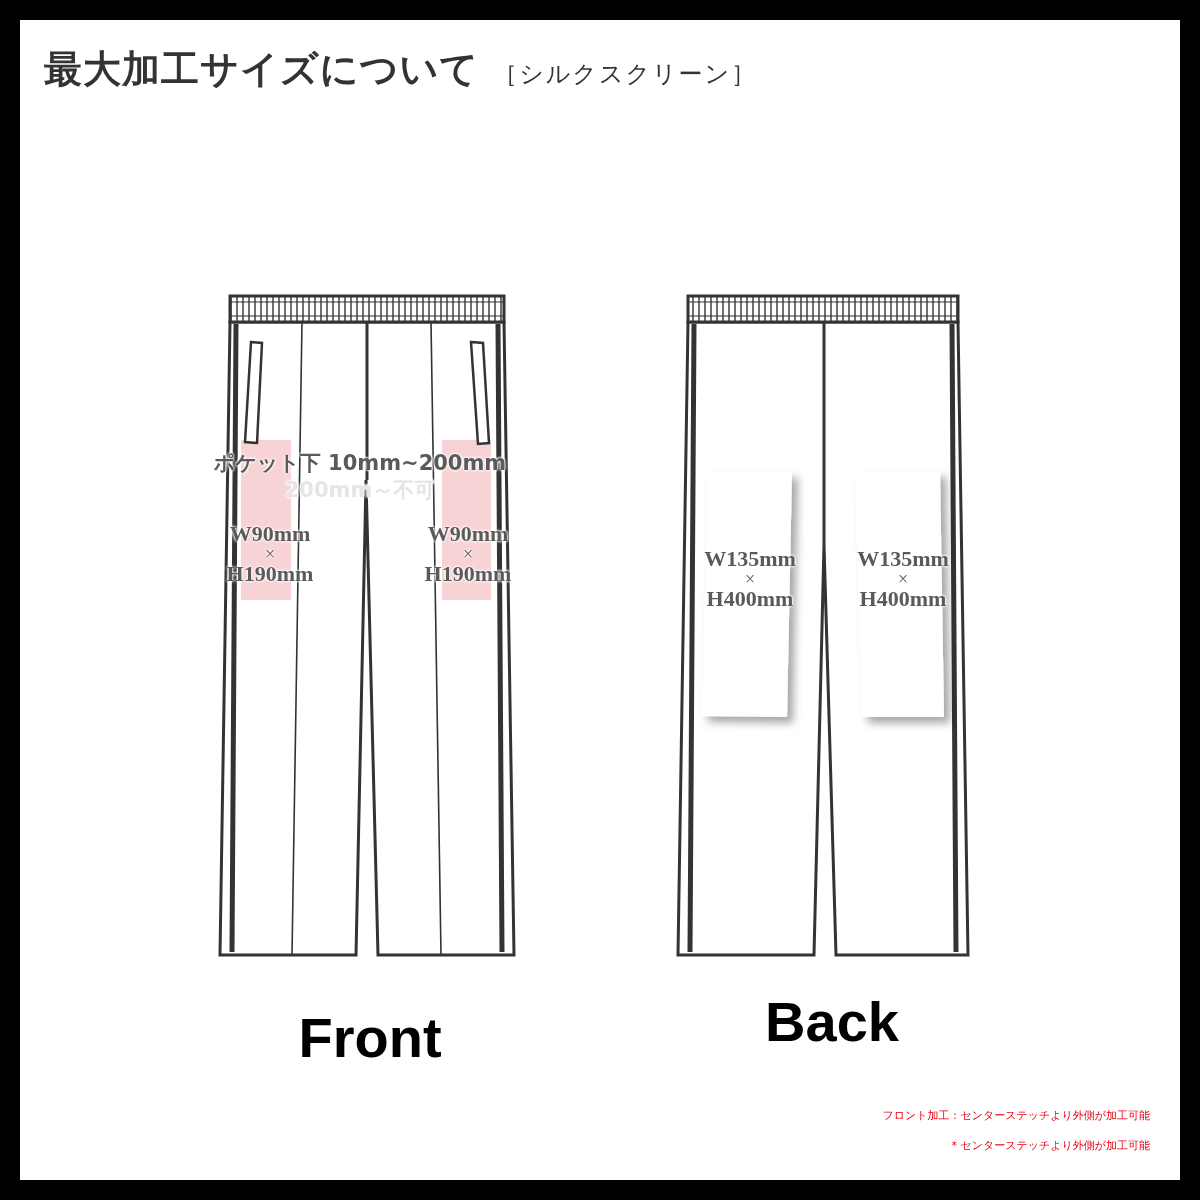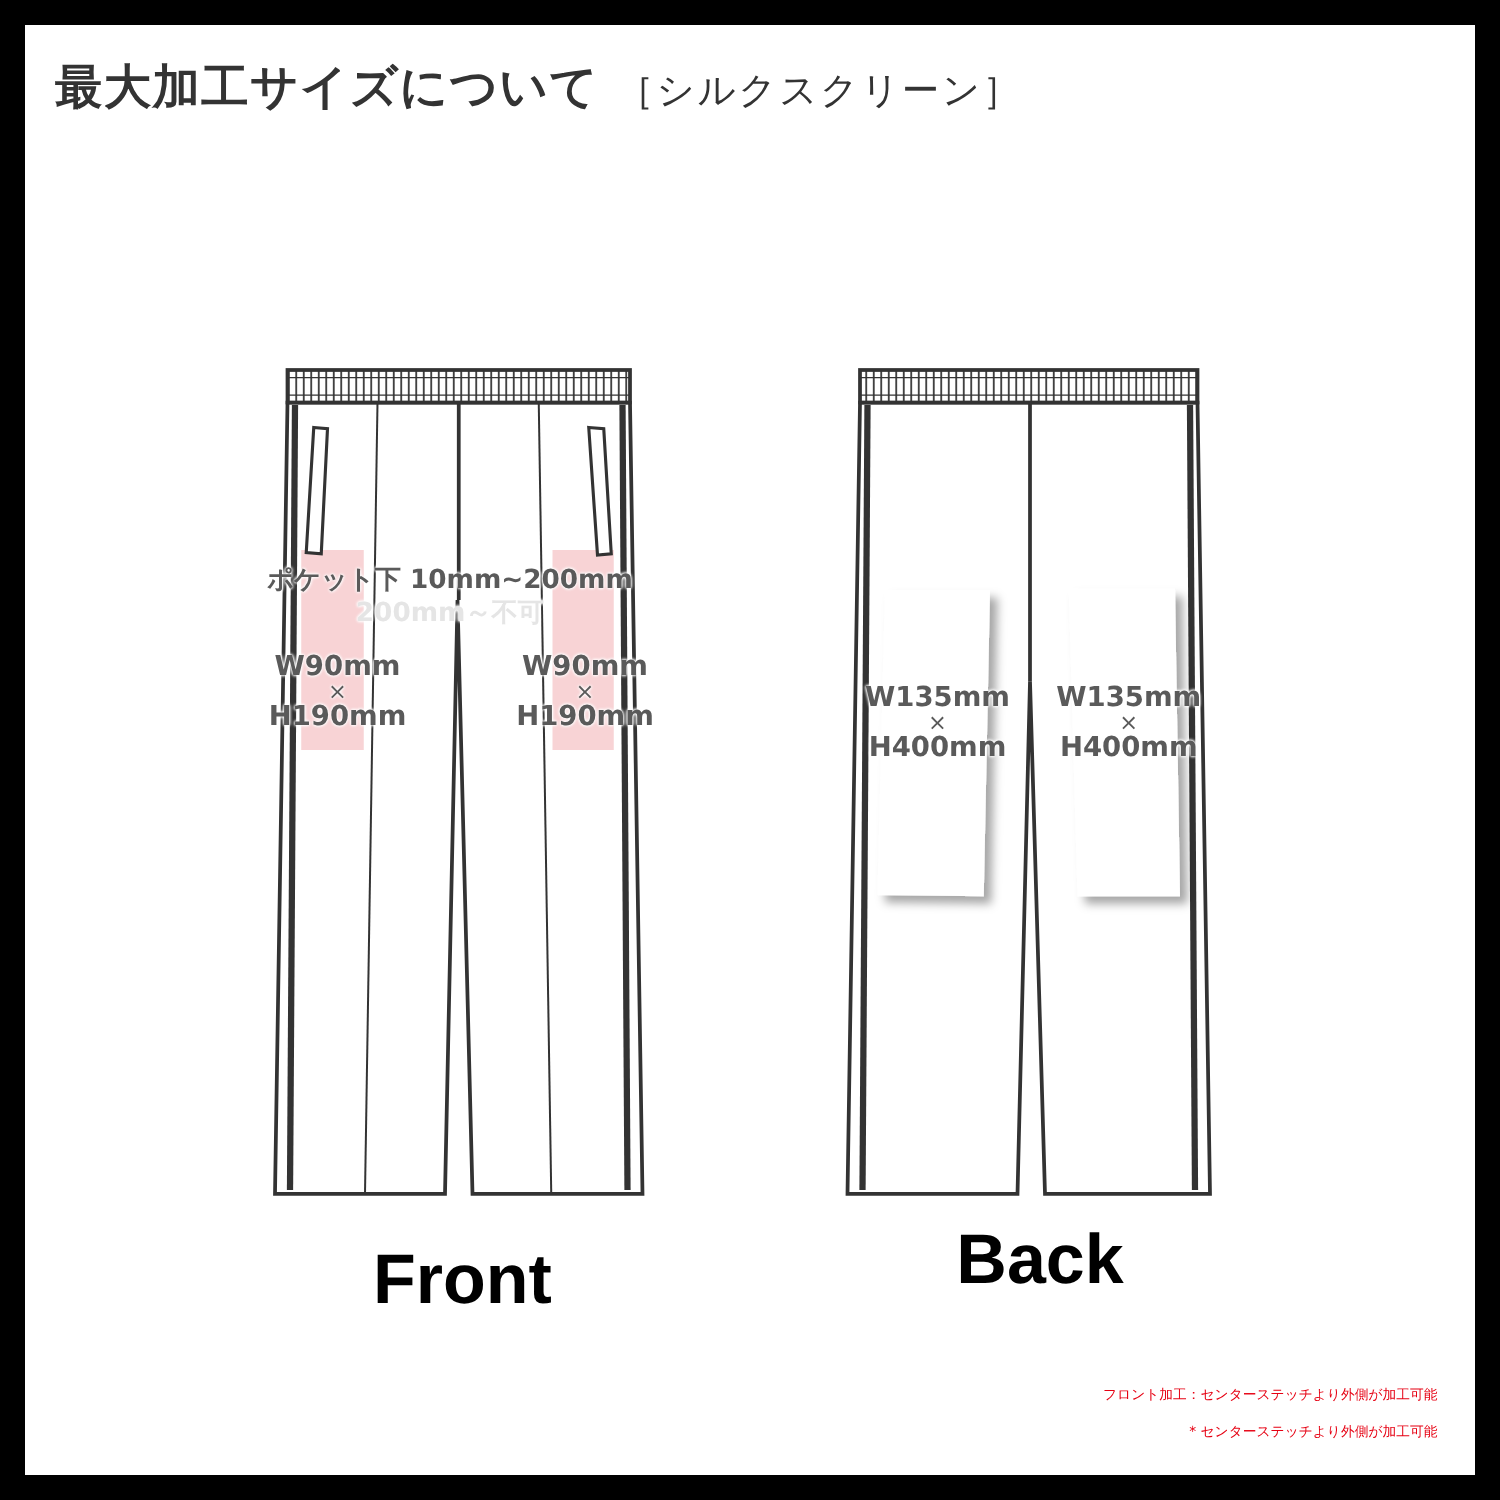--- a/index.html
+++ b/index.html
@@ -11,37 +11,38 @@
     .canvas {
       position: absolute; left: 20px; top: 20px; width: 1160px; height: 1160px;
       background: #fff;
     }
     .title {
       position: absolute; left: 44px; top: 44px;
       font-size: 38px; font-weight: bold; color: #333; letter-spacing: 1px;
       white-space: nowrap;
     }
     .title .sub {
-      font-size: 30px; font-weight: normal; margin-left: 14px; letter-spacing: 2px;
+      font-size: 24px; font-weight: normal; margin-left: 14px; letter-spacing: 2px;
     }
     svg.diagram { position: absolute; left: 0; top: 0; }
     .label {
       position: absolute; text-align: center; color: #5a5a5a;
       font-weight: bold; line-height: 1; white-space: nowrap;
       text-shadow: 0 0 3px #fff, 0 0 3px #fff, 0 0 2px #fff;
     }
-    .lbl-size { font-size: 22px; }
+    .lbl-size { font-size: 22px; font-family: Liberation Serif, serif; }
     .lbl-size .x { display: block; font-size: 18px; font-weight: normal; line-height: 18px; }
     .lbl-size .w, .lbl-size .h { display: block; line-height: 22px; }
     .pocket-note { font-size: 21px; }
     .ng-note { color: #e5e5e5; font-size: 21px; }
     .view-label {
       position: absolute; font-family: "Liberation Sans", sans-serif;
       font-weight: bold; font-size: 56px; color: #000; text-align: center;
       width: 300px;
+      margin-top: 15px;
     }
     .footnote {
       position: absolute; right: 50px; color: #e60012; font-size: 11px;
       text-align: right; white-space: nowrap;
     }
   </style>
 </head>
 <body>
 
 <div class="canvas"></div>

